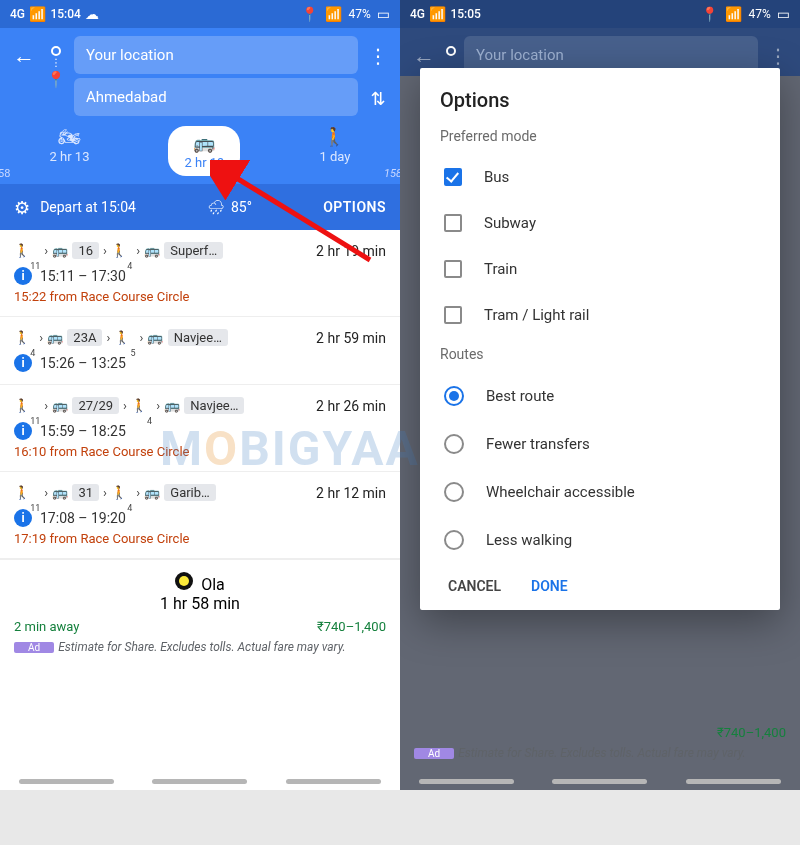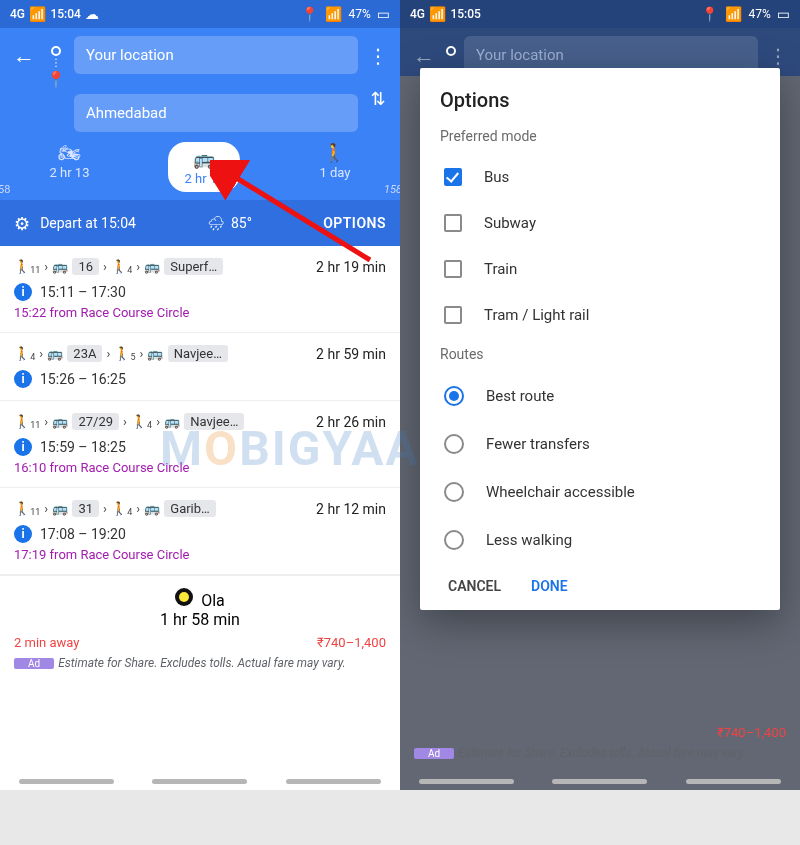--- a/index.html
+++ b/index.html
@@ -13,21 +13,21 @@
   .sb-right { display: flex; align-items: center; gap: 6px; }
   .sb-icon { font-size: 14px; }
   
   .header { background: #3b82f6; padding: 8px 10px 0 10px; color: #fff; }
   .phone.right .header { background: #2e4a7d; }
   .search-rows { display: flex; align-items: flex-start; gap: 8px; }
   .back-btn { width: 28px; height: 40px; display:flex; align-items:center; justify-content:center; font-size: 22px; }
   .dots-col { display:flex; flex-direction:column; align-items:center; gap:4px; padding-top:10px;}
   .origin-dot { width:10px;height:10px;border:2px solid #fff;border-radius:50%; }
   .dest-marker { color:#fff; font-size:16px;}
-  .fields { flex:1; display:flex; flex-direction:column; gap:20px; }
+  .fields { flex:1; display:flex; flex-direction:column; gap:4px; }
   .field { background: rgba(255,255,255,0.22); border-radius: 6px; height: 38px; display:flex; align-items:center; padding: 0 12px; font-size:15px; color:#fff;}
   .phone.right .field { background: rgba(255,255,255,0.12); color:#9db0d0;}
   .right-ctl { width:24px; display:flex; flex-direction:column; align-items:center; gap:20px; padding-top:8px;}
   .vmore { font-size:20px; }
   .swap { font-size:18px; }
   
   .modes { display:flex; justify-content:space-around; padding:10px 0 8px; position: relative; }
   .mode-item { display:flex; flex-direction:column; align-items:center; gap:2px; font-size:13px; color:#dbe7ff; }
   .mode-item.active { background:#fff; color:#3b82f6; border-radius: 18px; padding: 6px 16px;}
   .mode-item.active .mode-icon { color:#3b82f6; }
@@ -42,28 +42,28 @@
   .options-btn { font-weight:600; letter-spacing:.5px; font-size:14px;}
   
   .routes { background:#fff; overflow-y:hidden;}
   .route-item { padding:12px 14px; border-bottom:1px solid #eee;}
   .route-top { display:flex; align-items:center; justify-content:space-between; }
   .segs { display:flex; align-items:center; gap:4px; font-size:13px; color:#444; flex-wrap:wrap; flex:1;}
   .chip { background:#e5e7eb; border-radius:3px; padding:1px 6px; font-size:13px; color:#333;}
   .dur { font-size:14px; color:#222; white-space:nowrap; margin-left:8px;}
   .route-info { display:flex; align-items:center; gap:8px; margin-top:8px; font-size:14px; color:#333;}
   .info-badge { width:18px;height:18px;background:#1a73e8;color:#fff;border-radius:50%; display:flex;align-items:center;justify-content:center;font-size:12px;font-weight:700;}
-  .route-note { font-size:13px; color:#a21caf; margin-top:4px;}
-  .walk-sub { font-size:9px; position:relative; top:2px;}
+  .route-note { font-size:13px; color:#c2410c; margin-top:4px;}
+  .walk-sub { font-size:9px; position:relative; top:14px;}
   
   .ride-item { padding:12px 14px; border-top:1px solid #eee;}
   .ride-top { display:flex; justify-content:space-between; align-items:center;flex-direction:column;}
   .ola-mark { width:18px;height:18px;border-radius:50%;background:#111; display:inline-block; margin-right:8px; position:relative;}
   .ola-mark::after{content:"";position:absolute;inset:4px;border-radius:50%;background:#fbe93a;}
-  .ride-sub { display:flex; justify-content:space-between; margin-top:6px; font-size:13px; color:#ef4444;gap:24px;}
+  .ride-sub { display:flex; justify-content:space-between; margin-top:6px; font-size:13px; color:#15803d;gap:24px;}
   .ad-line { font-size:12px; color:#5f6368; margin-top:6px; font-style:italic;}
   .ad-badge { display:inline-block;background:#a088e4;color:#fff;font-size:10px;border-radius:2px;padding:0 14px;font-style:normal;margin-right:4px;}
   
   .navbar { position:absolute; bottom:6px; left:0; right:0; display:flex; justify-content:space-around;}
   .nav-pill { width:95px; height:5px; border-radius:3px; background:#b6b6b6;}
   
   .scrim { position:absolute; inset:28px 0 0 0; background:rgba(16,24,42,.66);}
   .phone.right .header { position:relative; z-index:1;}
   
   .dialog { position:absolute; top:68px; left:20px; right:20px; background:#fff; border-radius:2px; box-shadow:0 12px 40px rgba(0,0,0,.35); padding:20px 20px 12px 20px; z-index:5;}
@@ -190,21 +190,21 @@
               <span>›</span>
       <span>🚶<span class="walk-sub">5</span></span>
               <span>›</span>
       <span>🚌</span>
               <span class="chip">Navjee…</span>
     </div>
     <div class="dur">2 hr 59 min</div>
   </div>
   <div class="route-info">
             <span class="info-badge">i</span>
-            <span>15:26 – 16:25</span>
+            <span>15:26 – 13:25</span>
           </div>
   </div>
         <div class="route-item">
           <div class="route-top">
     <div class="segs">
       <span>🚶<span class="walk-sub">11</span></span>
               <span>›</span>
       <span>🚌</span>
               <span class="chip">27/29</span>
               <span>›</span>

